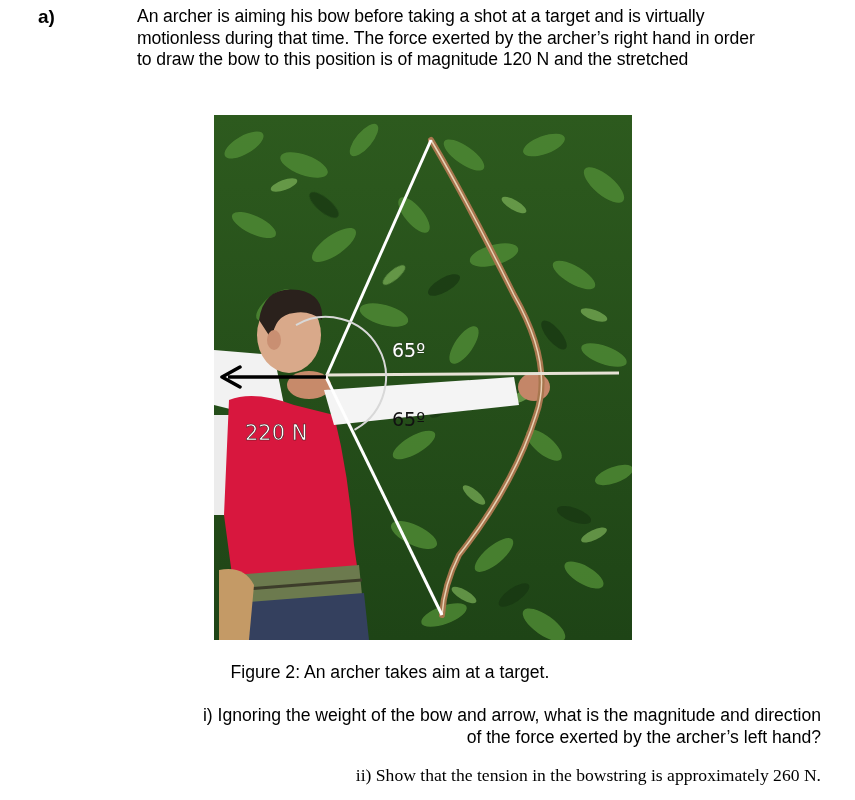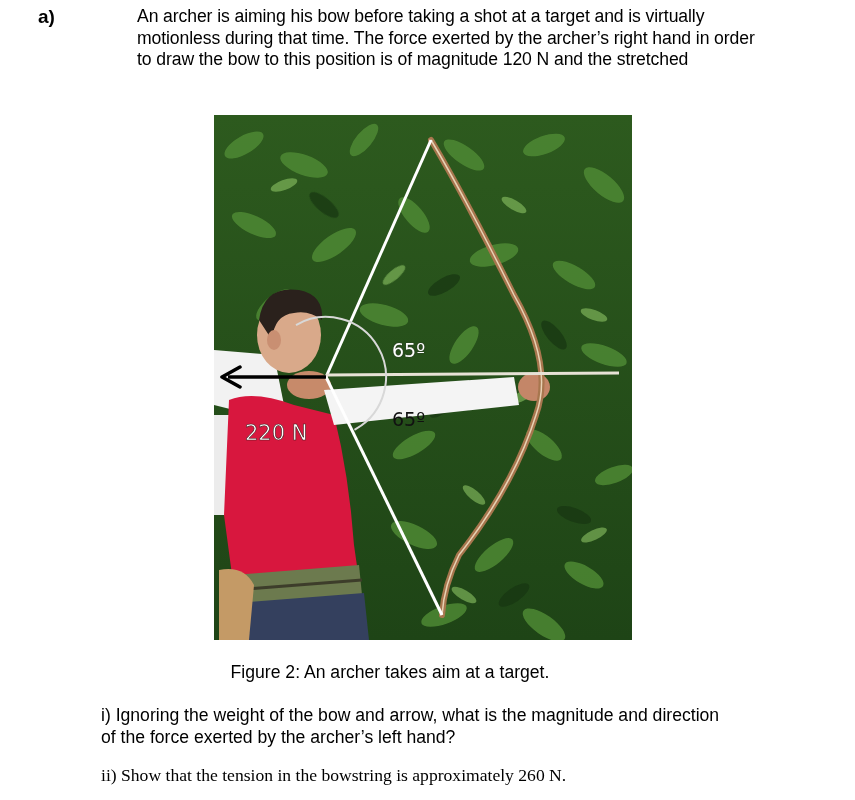--- a/index.html
+++ b/index.html
@@ -21,21 +21,21 @@
       overflow: hidden; background: #2c4a1c;
     }
     .figure svg { display: block; }
     .caption {
       position: absolute; left: 0; width: 686px; top: 661px; text-align: center;
       font-size: 17.6px; line-height: 22px; margin-left: 47px;
     }
     .caption span { display: inline-block; margin-left: 0px; }
     .q {
       position: absolute; left: 101px; width: 720px;
-      font-size: 17.6px; line-height: 21.5px;
+      font-size: 17.6px; line-height: 21.5px; text-align: right;
     }
     .q span { display: block; white-space: nowrap; }
     .q1 { top: 705px; }
     .q2 { top: 765px; font-family: Liberation Serif, serif; }
     .lbl {
       font-family: "DejaVu Sans", sans-serif;
     }
   </style>
 </head>
 <body>

